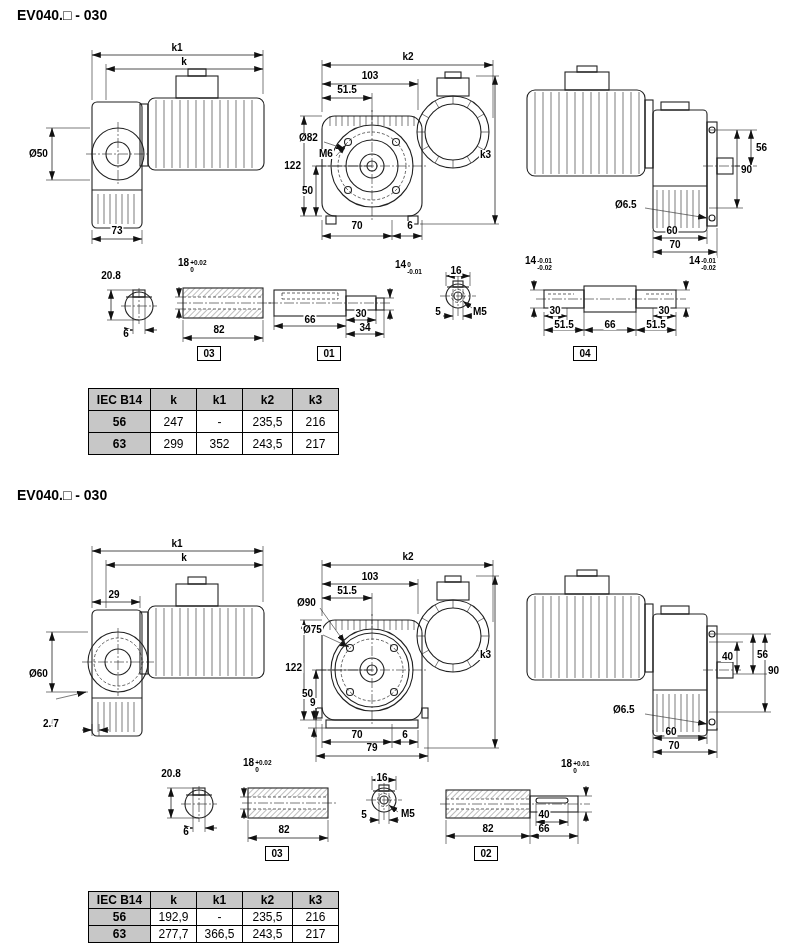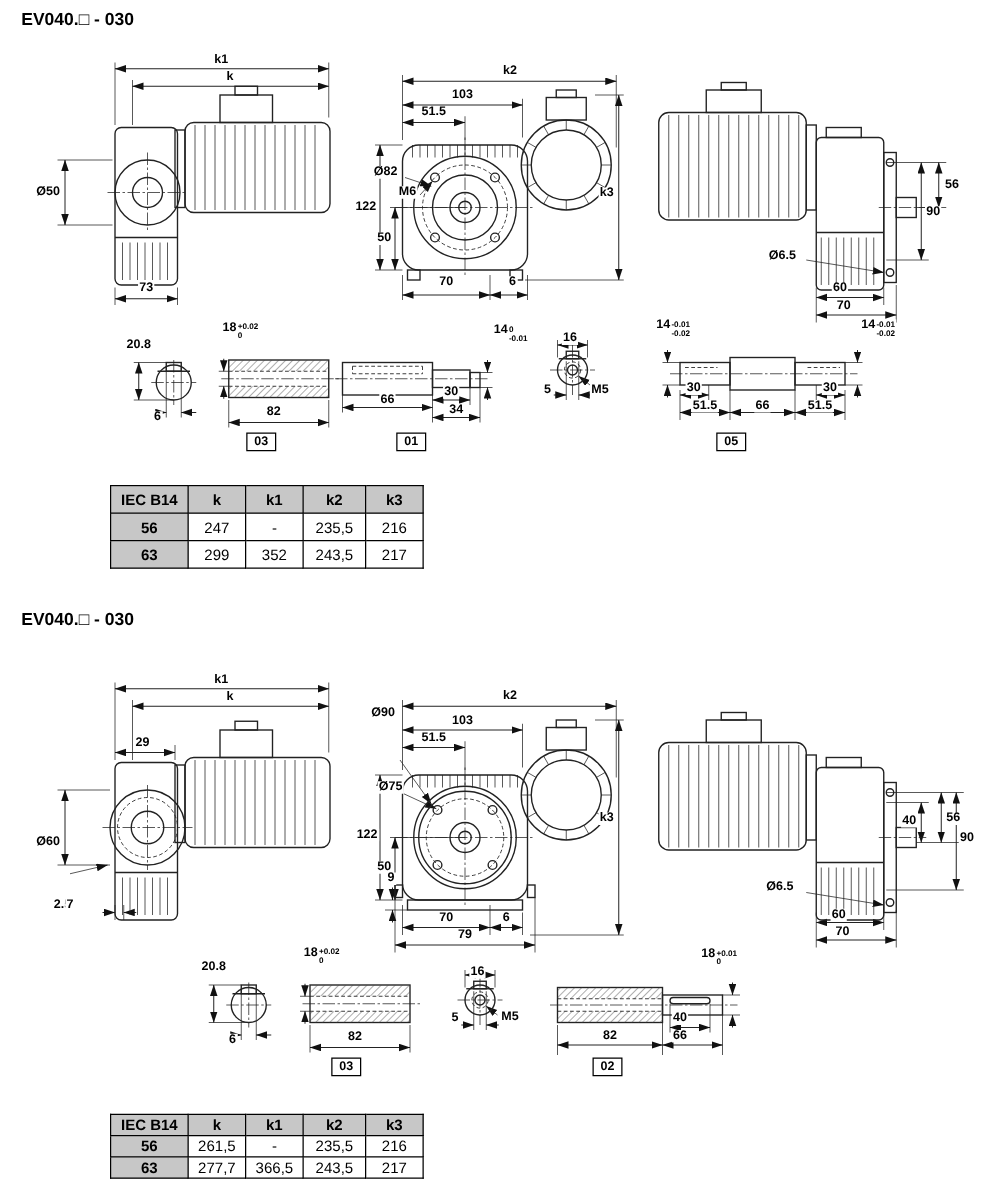--- a/index.html
+++ b/index.html
@@ -269,21 +269,21 @@
       </span></span>
   <span class="dim la" style="left:688px;top:263px"><span>14</span><span class="tol">
         <i>-0.01</i>
         <i>-0.02</i>
       </span></span>
   <span class="dim" style="left:555px;top:311px">30</span>
   <span class="dim" style="left:564px;top:325px">51.5</span>
   <span class="dim" style="left:610px;top:325px">66</span>
   <span class="dim" style="left:664px;top:311px">30</span>
   <span class="dim" style="left:656px;top:325px">51.5</span>
-  <span class="tag" style="left:573px;top:346px">05</span>
+  <span class="tag" style="left:573px;top:346px">04</span>
 
   <table class="dimtable" style="left:88px;top:388px">
     <tbody>
         <tr>
       <th class="c0">IEC B14</th>
       <th class="c1">k</th>
       <th class="c2">k1</th>
       <th class="c3">k2</th>
       <th class="c4">k3</th>
     </tr>
@@ -379,21 +379,21 @@
     <circle class="out" cx="60" cy="96" r="3.5"></circle>
       <circle class="out" cx="104" cy="96" r="3.5"></circle>
       <circle class="out" cx="60" cy="140" r="3.5"></circle>
       <circle class="out" cx="104" cy="140" r="3.5"></circle>
     <line class="cl" x1="26" y1="118" x2="138" y2="118"></line>
       <line class="cl" x1="82" y1="62" x2="82" y2="174"></line>
   </svg>
   <span class="dim" style="left:408px;top:557px">k2</span>
   <span class="dim" style="left:370px;top:577px">103</span>
   <span class="dim" style="left:347px;top:591px">51.5</span>
-  <span class="dim la" style="left:296px;top:571px">Ø90</span>
+  <span class="dim la" style="left:296px;top:603px">Ø90</span>
   <span class="dim la" style="left:302px;top:630px">Ø75</span>
   <span class="dim ra" style="left:303px;top:668px">122</span>
   <span class="dim ra" style="left:314px;top:694px">50</span>
   <span class="dim la" style="left:309px;top:703px">9</span>
   <span class="dim" style="left:357px;top:735px">70</span>
   <span class="dim" style="left:405px;top:735px">6</span>
   <span class="dim" style="left:372px;top:748px">79</span>
   <span class="dim ra" style="left:492px;top:655px">k3</span>
 
   <svg class="draw" style="left:515px;top:562px" width="262" height="200">
@@ -537,21 +537,21 @@
     <tbody>
         <tr>
       <th class="c0">IEC B14</th>
       <th class="c1">k</th>
       <th class="c2">k1</th>
       <th class="c3">k2</th>
       <th class="c4">k3</th>
     </tr>
     <tr>
       <td class="hd">56</td>
-      <td>261,5</td>
+      <td>192,9</td>
       <td>-</td>
       <td>235,5</td>
       <td>216</td>
     </tr>
     <tr>
       <td class="hd">63</td>
       <td>277,7</td>
       <td>366,5</td>
       <td>243,5</td>
       <td>217</td>

